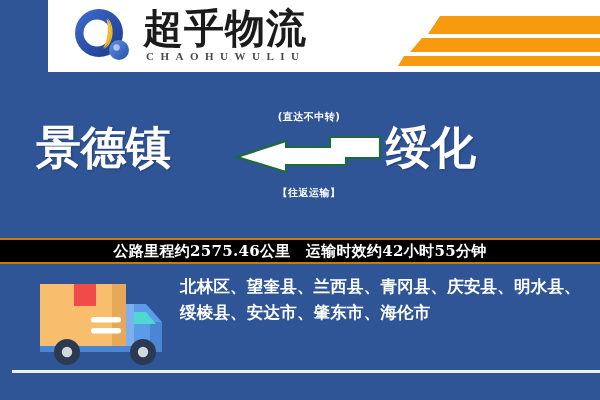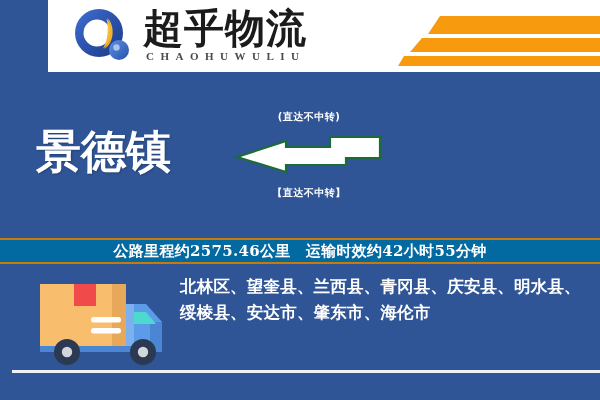--- a/index.html
+++ b/index.html
@@ -36,21 +36,21 @@
   }
   .stripes{position:absolute;right:0;top:8px;width:250px;height:58px;}
 
   
   .body-blue{
     position:absolute;left:0;top:72px;width:600px;height:166px;
     background:#2f5597;
   }
   .city{
     position:absolute;top:126px;
-    font-family:Liberation Serif, serif;
+    font-family:Liberation Mono, monospace;
     font-weight:bold;color:#ffffff;font-size:45px;line-height:52px;
     white-space:nowrap;
     text-shadow:1px 1px 2px rgba(0,0,0,.25);
   }
   .city-from{left:36px;}
   .city-to{left:386px;}
 
   .mid{
     position:absolute;left:234px;top:108px;width:150px;height:110px;
     text-align:center;
@@ -60,21 +60,21 @@
     color:#ffffff;font-size:10px;font-weight:bold;white-space:nowrap;
     letter-spacing:.5px;
   }
   .mid-top{margin-top:2px;}
   .mid-arrow{margin-top:10px;}
   .mid-bot{margin-top:8px;}
 
   
   .band{
     position:absolute;left:0;top:238px;width:600px;height:26px;
-    background:#0369a1;
+    background:#000000;
     border-top:2px solid #c97b08;
     border-bottom:2px solid #c97b08;
     box-sizing:border-box;
     display:flex;align-items:center;justify-content:center;
   }
   .band-text{
     font-family:"DejaVu Serif","Liberation Serif",serif;
     font-weight:bold;font-size:15px;color:#ffffff;white-space:nowrap;
     letter-spacing:.3px;
   }
@@ -137,30 +137,31 @@
         <polygon points="42,8 250,8 250,26 30,26" fill="#f79a0d"></polygon>
         <polygon points="24,30 250,30 250,44 12,44" fill="#f79a0d"></polygon>
         <polygon points="6,48 250,48 250,58 0,58" fill="#f79a0d"></polygon>
       </svg>
     </div>
   </div>
 
   <div class="body-blue"></div>
 
   <div class="city city-from">景德镇</div>
+  <div class="city city-to">绥化</div>
 
   <div class="mid">
     <div class="mid-top">(直达不中转)</div>
     <div class="mid-arrow">
       <svg viewBox="0 0 150 40" width="150" height="40">
         <path d="M148,4 L100,4 L100,12 L55,12 L55,6 L4,24 L55,40 L55,33 L118,33 L118,26 L148,26 Z" fill="none" stroke="none"></path>
         <path d="M146,3 L96,3 L96,13 L52,13 L52,7 L3,23 L52,38 L52,31 L112,31 L112,24 L146,24 Z" fill="#ffffff" stroke="#1e6b3a" stroke-width="2.2" stroke-linejoin="miter"></path>
       </svg>
     </div>
-    <div class="mid-bot">【直达不中转】</div>
+    <div class="mid-bot">【往返运输】</div>
   </div>
 
   <div class="band">
     <div class="band-text">公路里程约2575.46公里　运输时效约42小时55分钟</div>
   </div>
 
   <div class="bottom">
 
     <div class="truck">
       <svg viewBox="0 0 140 100" width="140" height="100">

